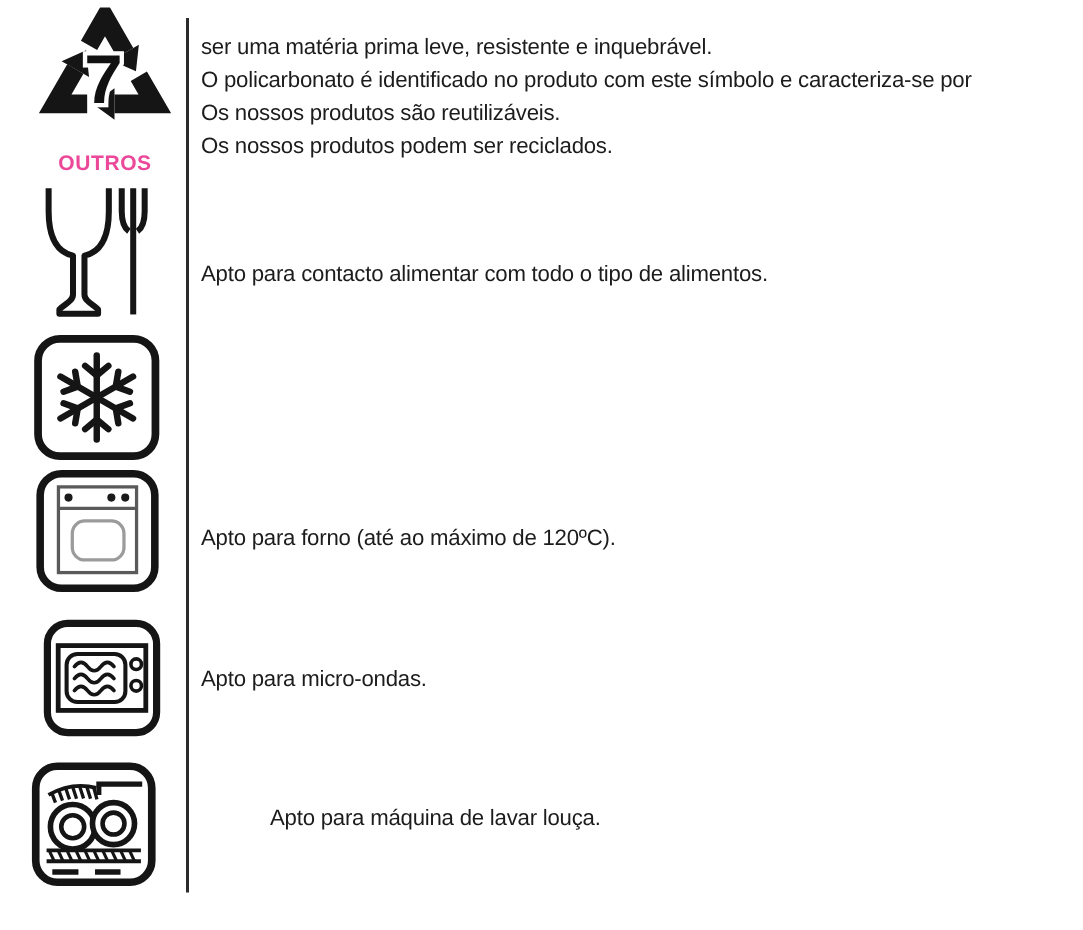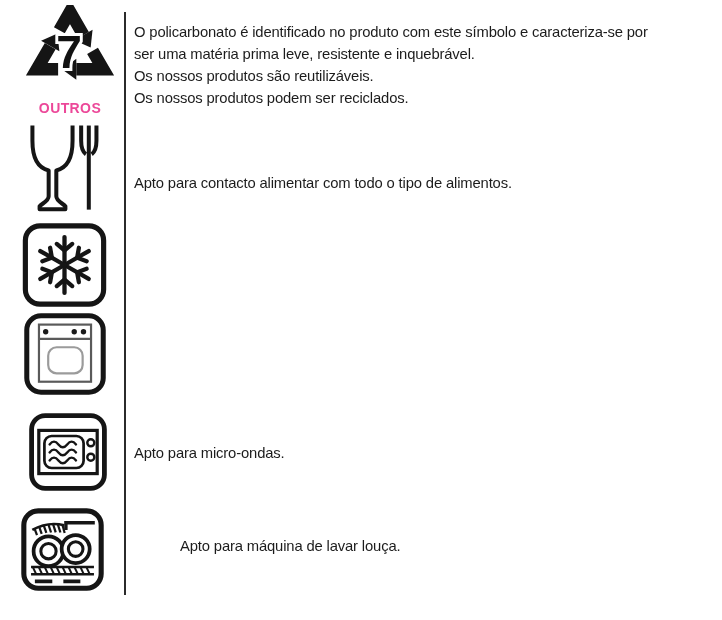--- a/index.html
+++ b/index.html
@@ -61,22 +61,22 @@
           </g>
         <g transform="rotate(240 50 47)">
             <polygon points="54.5,36.8 73.5,25.8 71.5,44.3"></polygon>
           </g>
       </g>
       <text class="seven" x="49" y="66" font-size="48" text-anchor="middle" fill="#111111" stroke="#ffffff" stroke-width="6" paint-order="stroke">7</text>
     </svg>
   </div>
   <div class="outros-label">OUTROS</div>
   <div class="textblock" id="text-1">
+    <div>ser uma matéria prima leve, resistente e inquebrável.</div>
     <div>O policarbonato é identificado no produto com este símbolo e caracteriza-se por</div>
-    <div>ser uma matéria prima leve, resistente e inquebrável.</div>
     <div>Os nossos produtos são reutilizáveis.</div>
     <div>Os nossos produtos podem ser reciclados.</div>
   </div>
 
   <div class="icon" id="icon-food">
     <svg viewBox="0 0 90 100" xmlns="http://www.w3.org/2000/svg">
       <g fill="none" stroke="#151515" stroke-width="4.2" stroke-linejoin="round">
         <path d="M 13 4 L 13 20 C 13 42 21 49 30 51 L 30 78 C 30 83 23 85.5 20.5 88.5 L 20.5 91.5 L 47.5 91.5 L 47.5 88.5 C 45 85.5 38 83 38 78 L 38 51 C 47 49 55 42 55 20 L 55 4"></path>
         <path d="M 64 4 L 64 20 C 64 28 66 32 69 34"></path>
         <path d="M 80 4 L 80 20 C 80 28 78 32 75 34"></path>
@@ -123,20 +123,23 @@
   <div class="icon" id="icon-oven">
     <svg viewBox="0 0 100 100" xmlns="http://www.w3.org/2000/svg">
       <rect x="4.5" y="4.5" width="91" height="91" rx="17" fill="none" stroke="#151515" stroke-width="6"></rect>
       <rect x="19" y="15" width="62" height="68" fill="none" stroke="#5a5a5a" stroke-width="2.6"></rect>
       <line x1="19" y1="32" x2="81" y2="32" stroke="#5a5a5a" stroke-width="2.6"></line>
       <circle cx="27" cy="23.5" r="3.2" fill="#1a1a1a"></circle>
       <circle cx="61" cy="23.5" r="3.2" fill="#1a1a1a"></circle>
       <circle cx="72" cy="23.5" r="3.2" fill="#1a1a1a"></circle>
       <rect x="30" y="42" width="41" height="31" rx="10" fill="none" stroke="#9b9b9b" stroke-width="2.6"></rect>
     </svg>
+  </div>
+  <div class="textblock" id="text-4">
+    <div>Apto para forno (até ao máximo de 120ºC).</div>
   </div>
 
   <div class="icon" id="icon-micro">
     <svg viewBox="0 0 100 100" xmlns="http://www.w3.org/2000/svg">
       <rect x="4.5" y="4.5" width="91" height="91" rx="17" fill="none" stroke="#151515" stroke-width="6"></rect>
       <rect x="13.5" y="23" width="73" height="54" fill="none" stroke="#151515" stroke-width="4"></rect>
       <rect x="20.5" y="30" width="49" height="40" rx="9" fill="none" stroke="#151515" stroke-width="3.4"></rect>
       <g fill="none" stroke="#151515" stroke-width="3" stroke-linecap="round">
         <path d="M 27 40.5 q 5.5 -7 11 0 q 5.5 7 11 0 q 5.5 -7 11 0"></path>
         <path d="M 27 50.5 q 5.5 -7 11 0 q 5.5 7 11 0 q 5.5 -7 11 0"></path>

